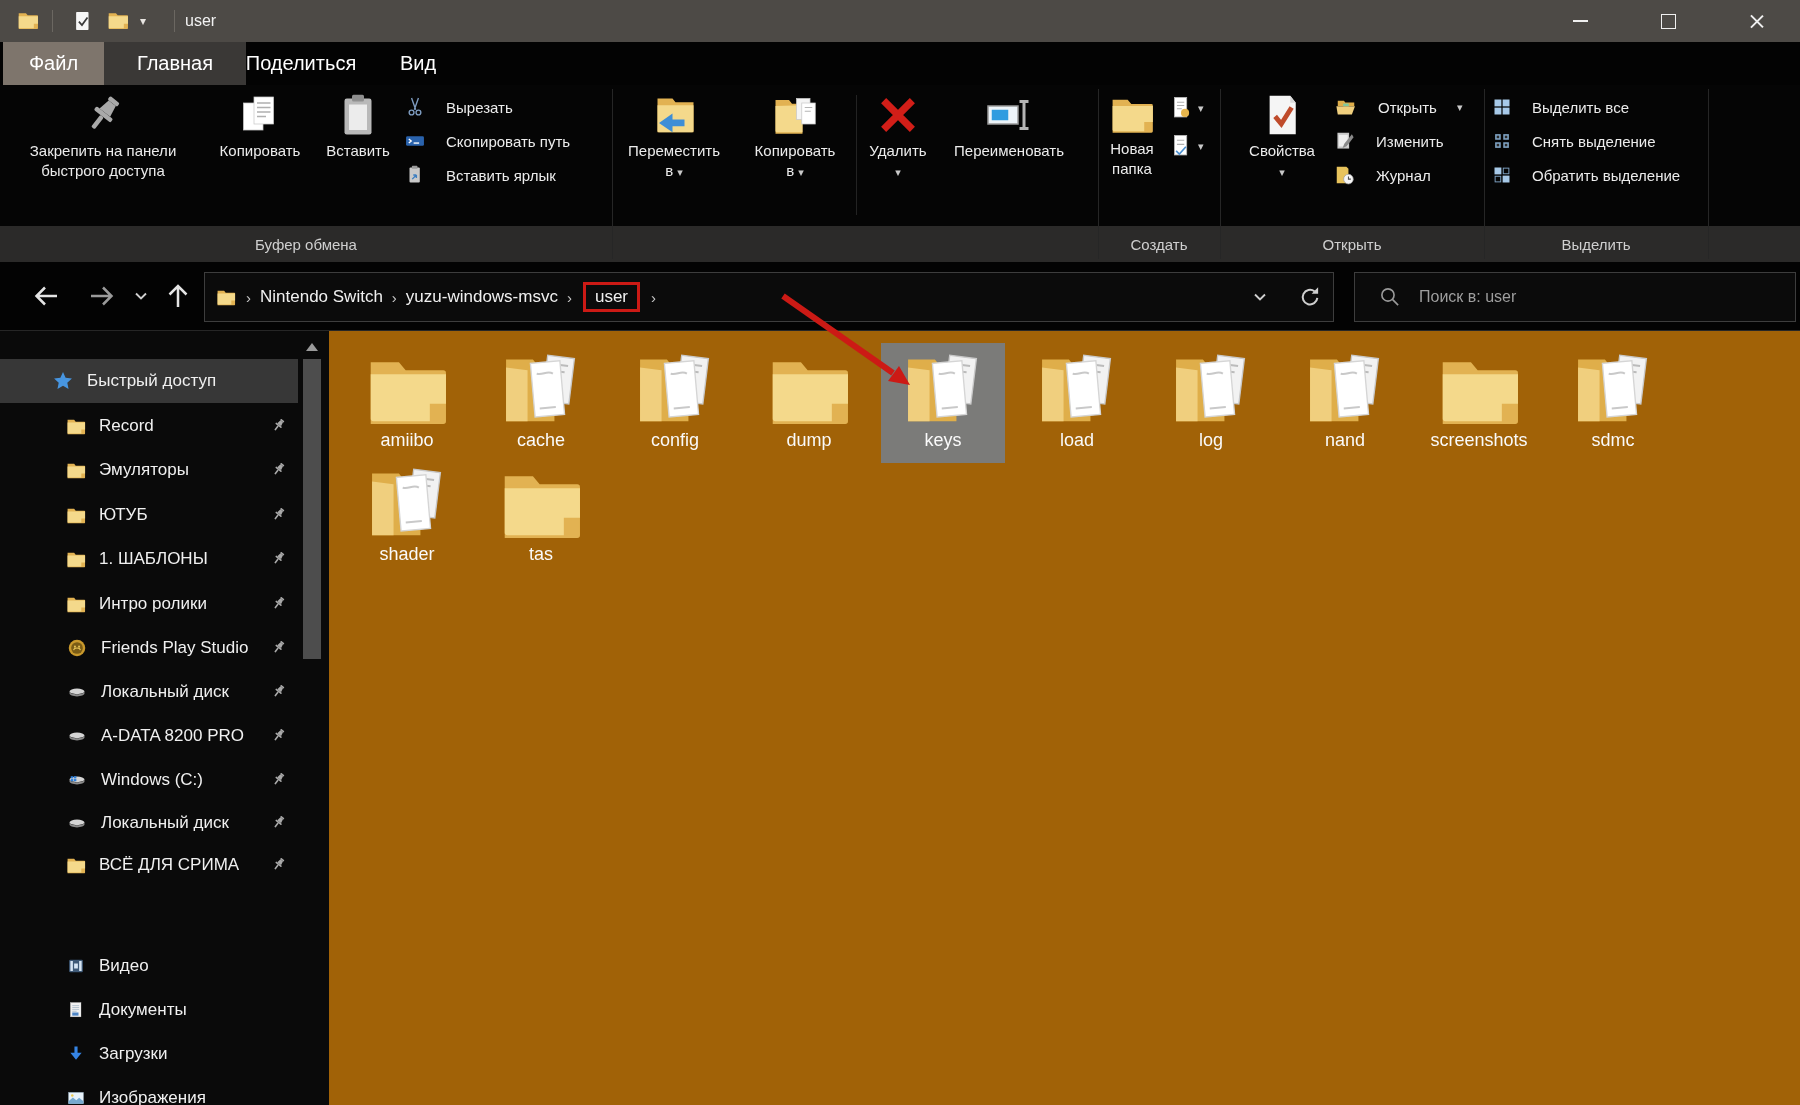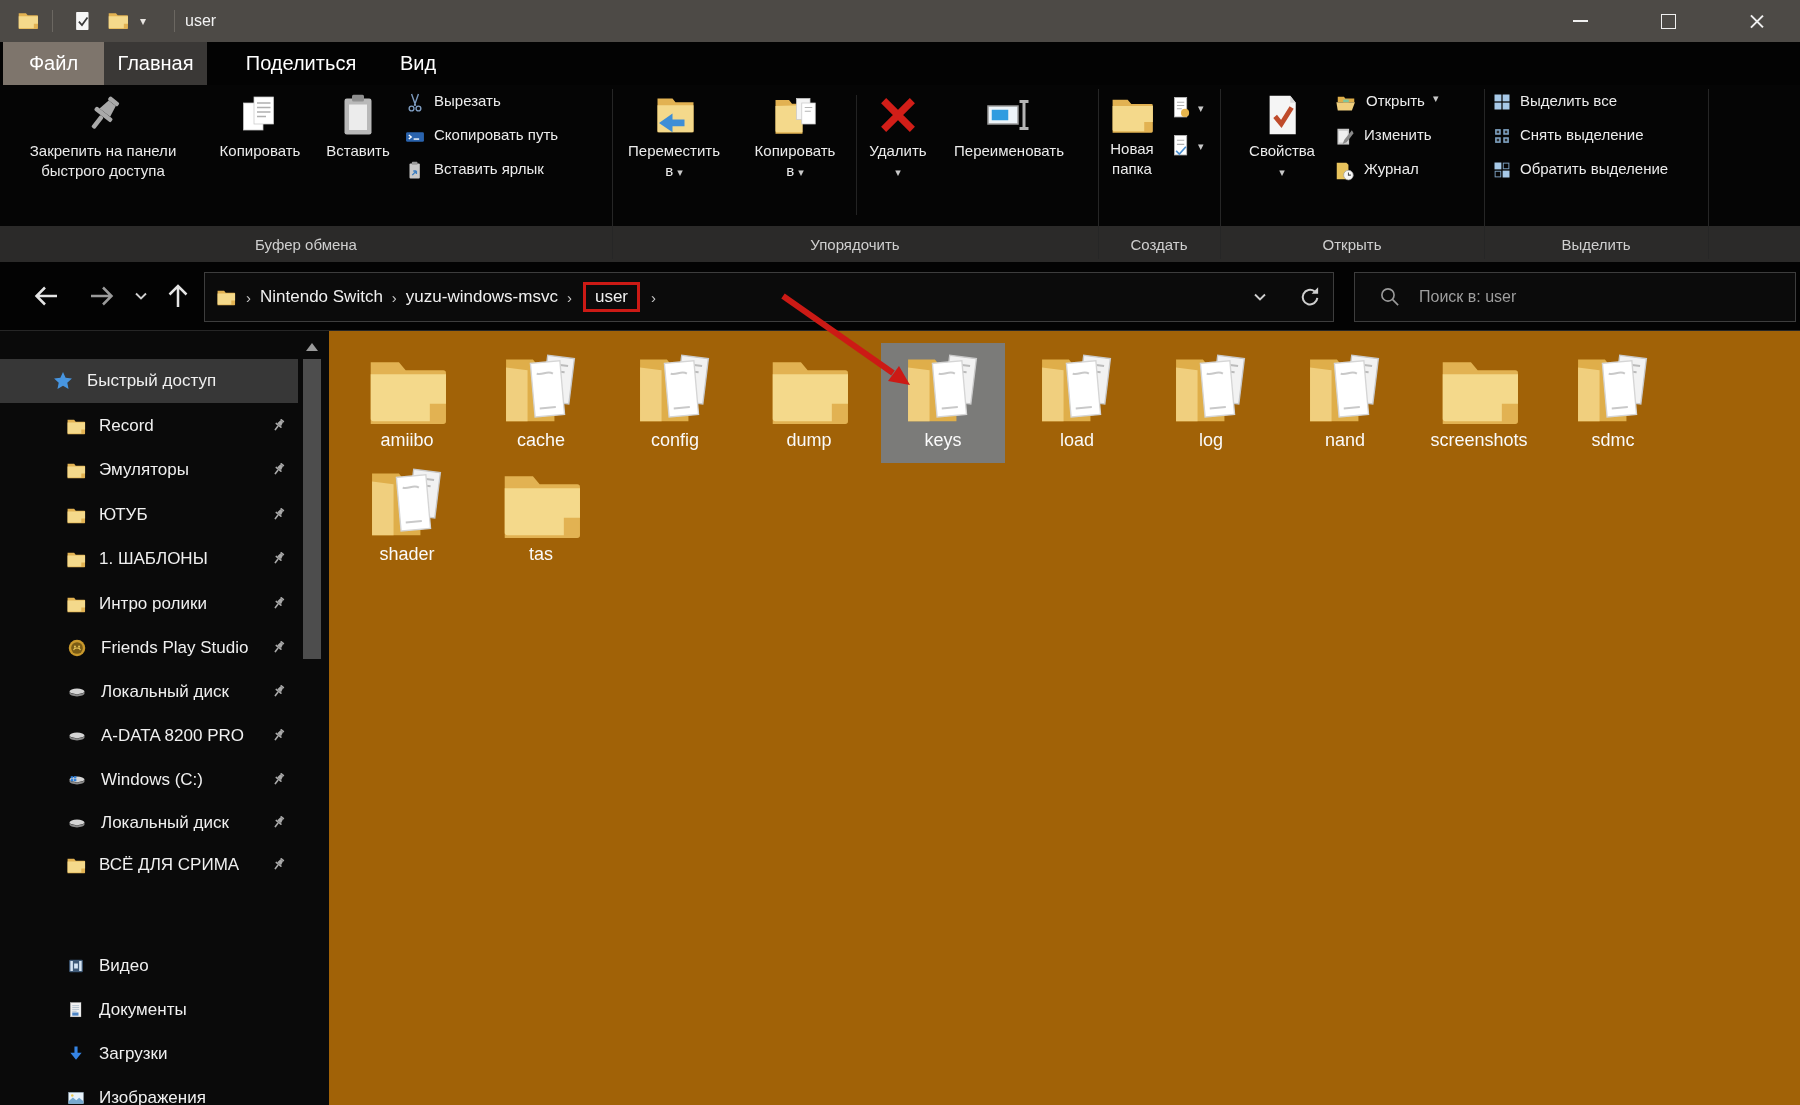--- a/index.html
+++ b/index.html
@@ -15,31 +15,31 @@
   .g-min{width:15px;height:2px;background:#f0f0f0;}
   .g-max{width:13px;height:13px;border:1.5px solid #f0f0f0;}
   .g-close{position:relative;width:17px;height:17px;}
   .g-close:before,.g-close:after{content:"";position:absolute;left:8px;top:0;width:1.7px;height:17px;background:#f0f0f0;}
   .g-close:before{transform:rotate(45deg);} .g-close:after{transform:rotate(-45deg);}
   .qat-caret{position:absolute;top:14px;font-size:12px;color:#e8e5e1;}
   
   .tabrow{position:absolute;top:42px;left:0;right:0;height:43px;background:#030303;}
   .tab{position:absolute;top:0;height:43px;line-height:43px;text-align:center;font-size:20px;color:#fff;}
   .tab-file{left:3px;width:101px;background:#7e756c;}
-  .tab-home{left:104px;width:103px;background:#3a3836;}
+  .tab-home{left:104px;width:142px;background:#3a3836;}
   .ribbon-collapse{position:absolute;left:1736px;top:57px;}
   .help-btn{position:absolute;left:1768px;top:56px;width:27px;height:27px;border-radius:50%;background:#1386d8;color:#fff;font-size:17px;font-weight:bold;text-align:center;line-height:27px;}
   
   .ribbon{position:absolute;top:85px;left:0;right:0;height:177px;background:#050505;}
   .label-strip{position:absolute;left:0;right:0;top:141px;height:36px;background:#2b2a29;}
   .gsep{position:absolute;top:4px;width:1px;height:170px;background:#262626;}
   .glabel{position:absolute;top:145px;height:30px;line-height:30px;text-align:center;font-size:15px;color:#cfcfcf;}
   .rbig{position:absolute;top:6px;text-align:center;font-size:15px;line-height:20px;color:#ececec;}
   .rbig .bicon{margin:0 auto 2px auto;}
-  .rrow{position:absolute;height:30px;display:flex;align-items:flex-start;gap:8px;font-size:15px;color:#ececec;white-space:nowrap;}
+  .rrow{position:absolute;height:30px;display:flex;align-items:center;gap:20px;font-size:15px;color:#ececec;white-space:nowrap;}
   .caret{font-size:11px;color:#c9c9c9;}
   .minib{position:absolute;display:flex;align-items:center;gap:4px;}
   .innersep{position:absolute;left:856px;top:10px;width:1px;height:120px;background:#232323;}
   
   .addrrow{position:absolute;top:262px;left:0;right:0;height:68px;background:#030303;border-bottom:1px solid #262626;}
   .navbtn{position:absolute;top:18px;}
   .addrbox{position:absolute;left:204px;top:10px;width:1128px;height:48px;background:#0b0b0b;border:1px solid #3d3d3d;display:flex;align-items:center;}
   .crumbsep{color:#c9c9c9;font-size:15px;padding:0 9px;}
   .crumb{color:#f0f0f0;font-size:17px;white-space:nowrap;}
   .redbox{border:3px solid #cc1a15;padding:2px 9px;margin:0 2px;}
@@ -324,21 +324,20 @@
     <div class="label-strip"></div>
 
     <div class="gsep" style="left:612px"></div>
     <div class="gsep" style="left:1098px"></div>
     <div class="gsep" style="left:1220px"></div>
     <div class="gsep" style="left:1484px"></div>
     <div class="gsep" style="left:1708px"></div>
     <div class="innersep"></div>
 
     <div class="glabel" style="left:0;width:612px">Буфер обмена</div>
-    <div class="glabel" style="left:612px;width:486px">Упорядочить</div>
     <div class="glabel" style="left:1098px;width:122px">Создать</div>
     <div class="glabel" style="left:1220px;width:264px">Открыть</div>
     <div class="glabel" style="left:1484px;width:224px">Выделить</div>
 
     <div class="rbig" style="left:10px;width:186px">
       <svg class="bicon" width="48" height="48">
           <use href="#sym-pin"></use>
         </svg>
       <div>Закрепить на панели быстрого доступа</div>
     </div>

